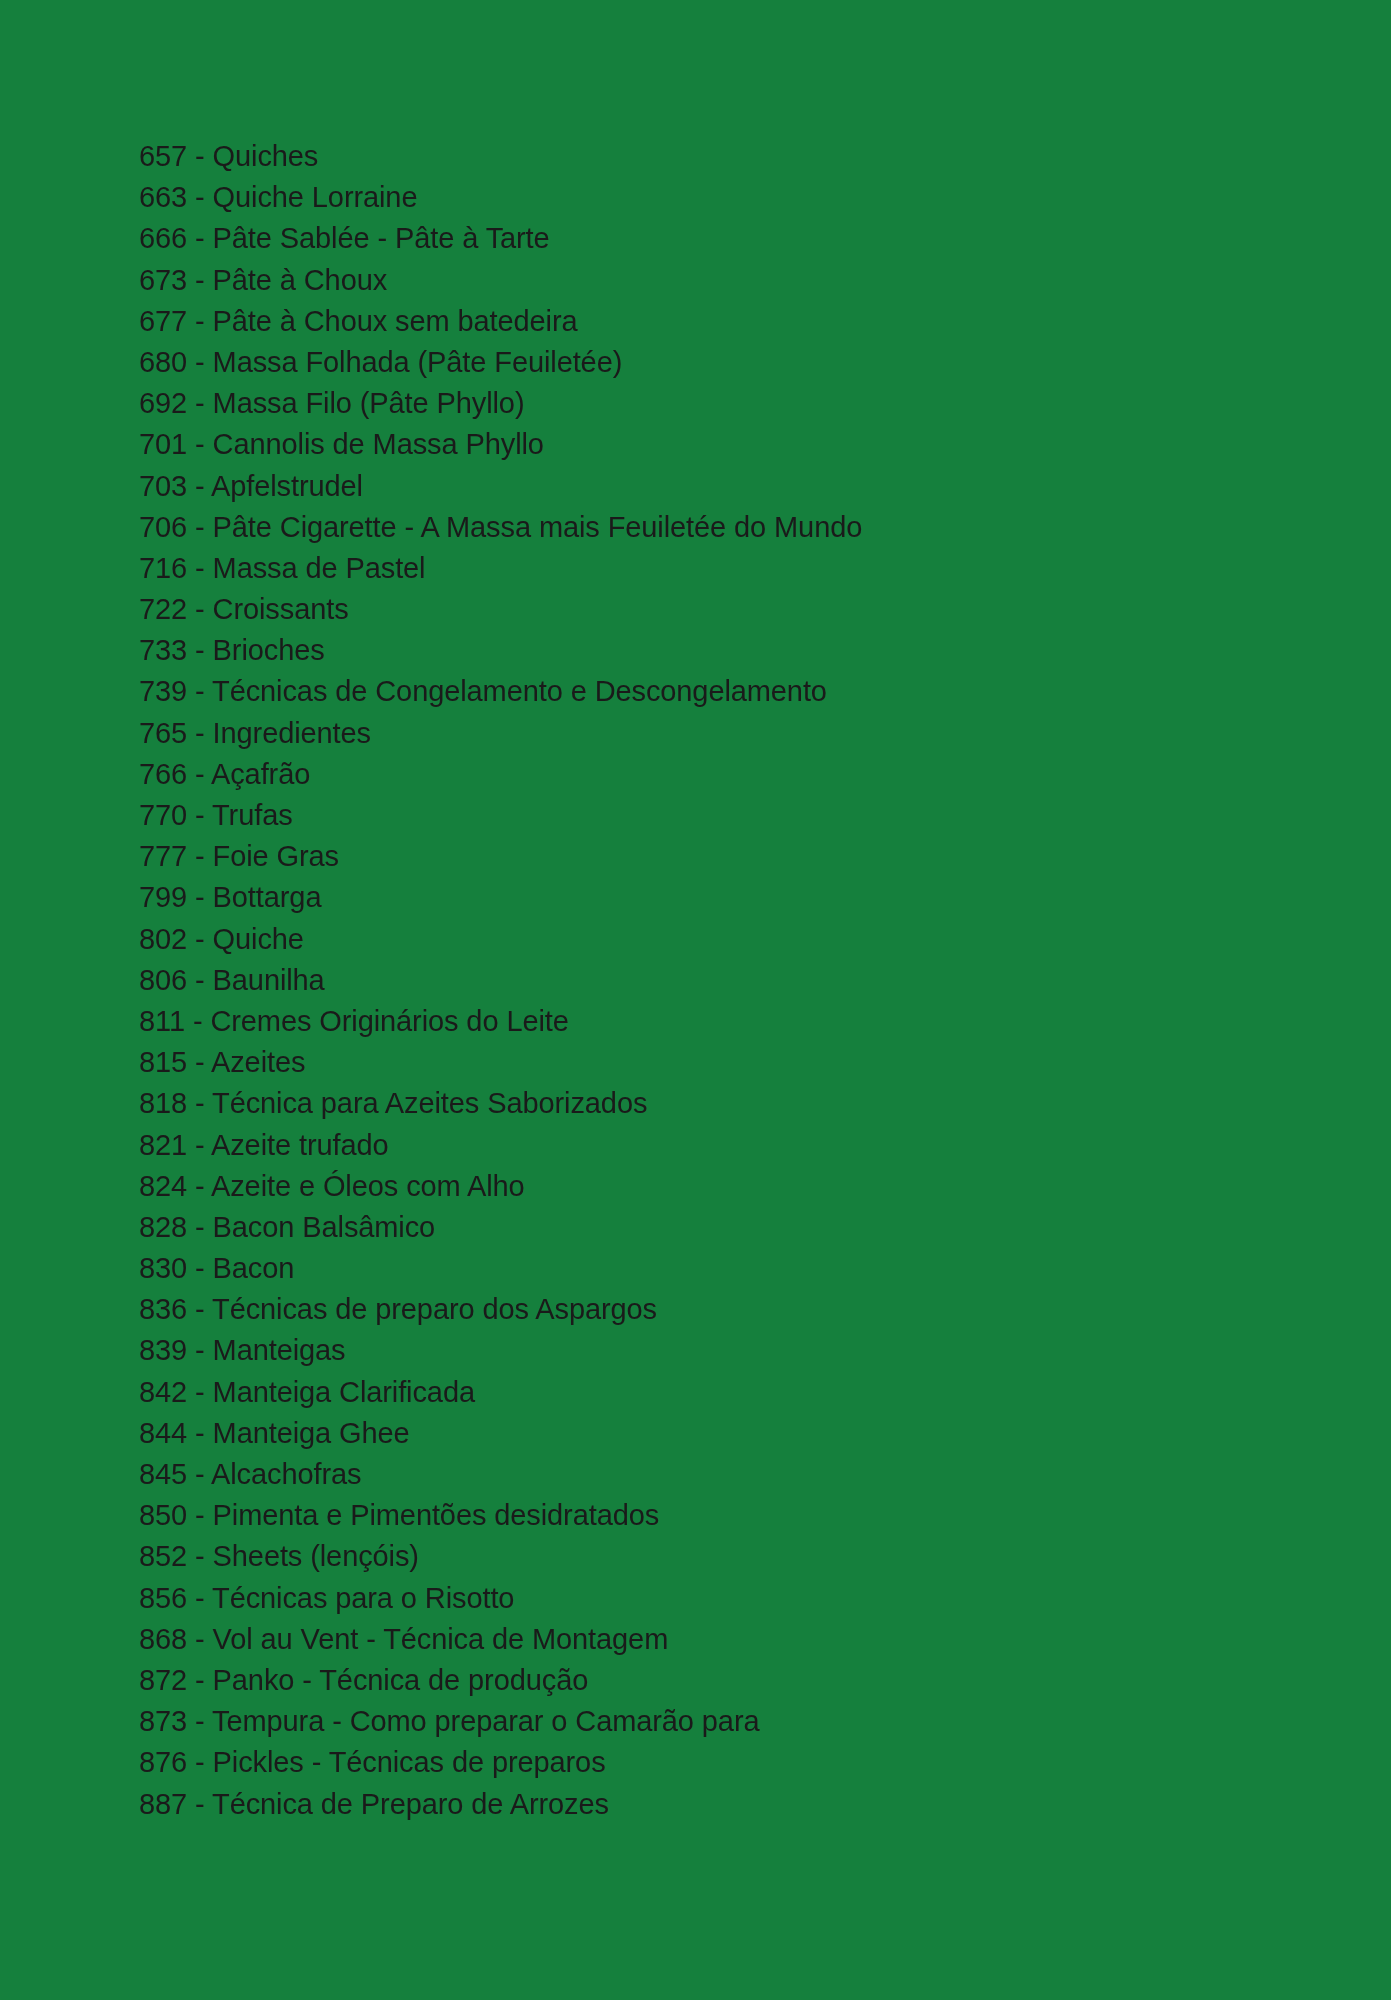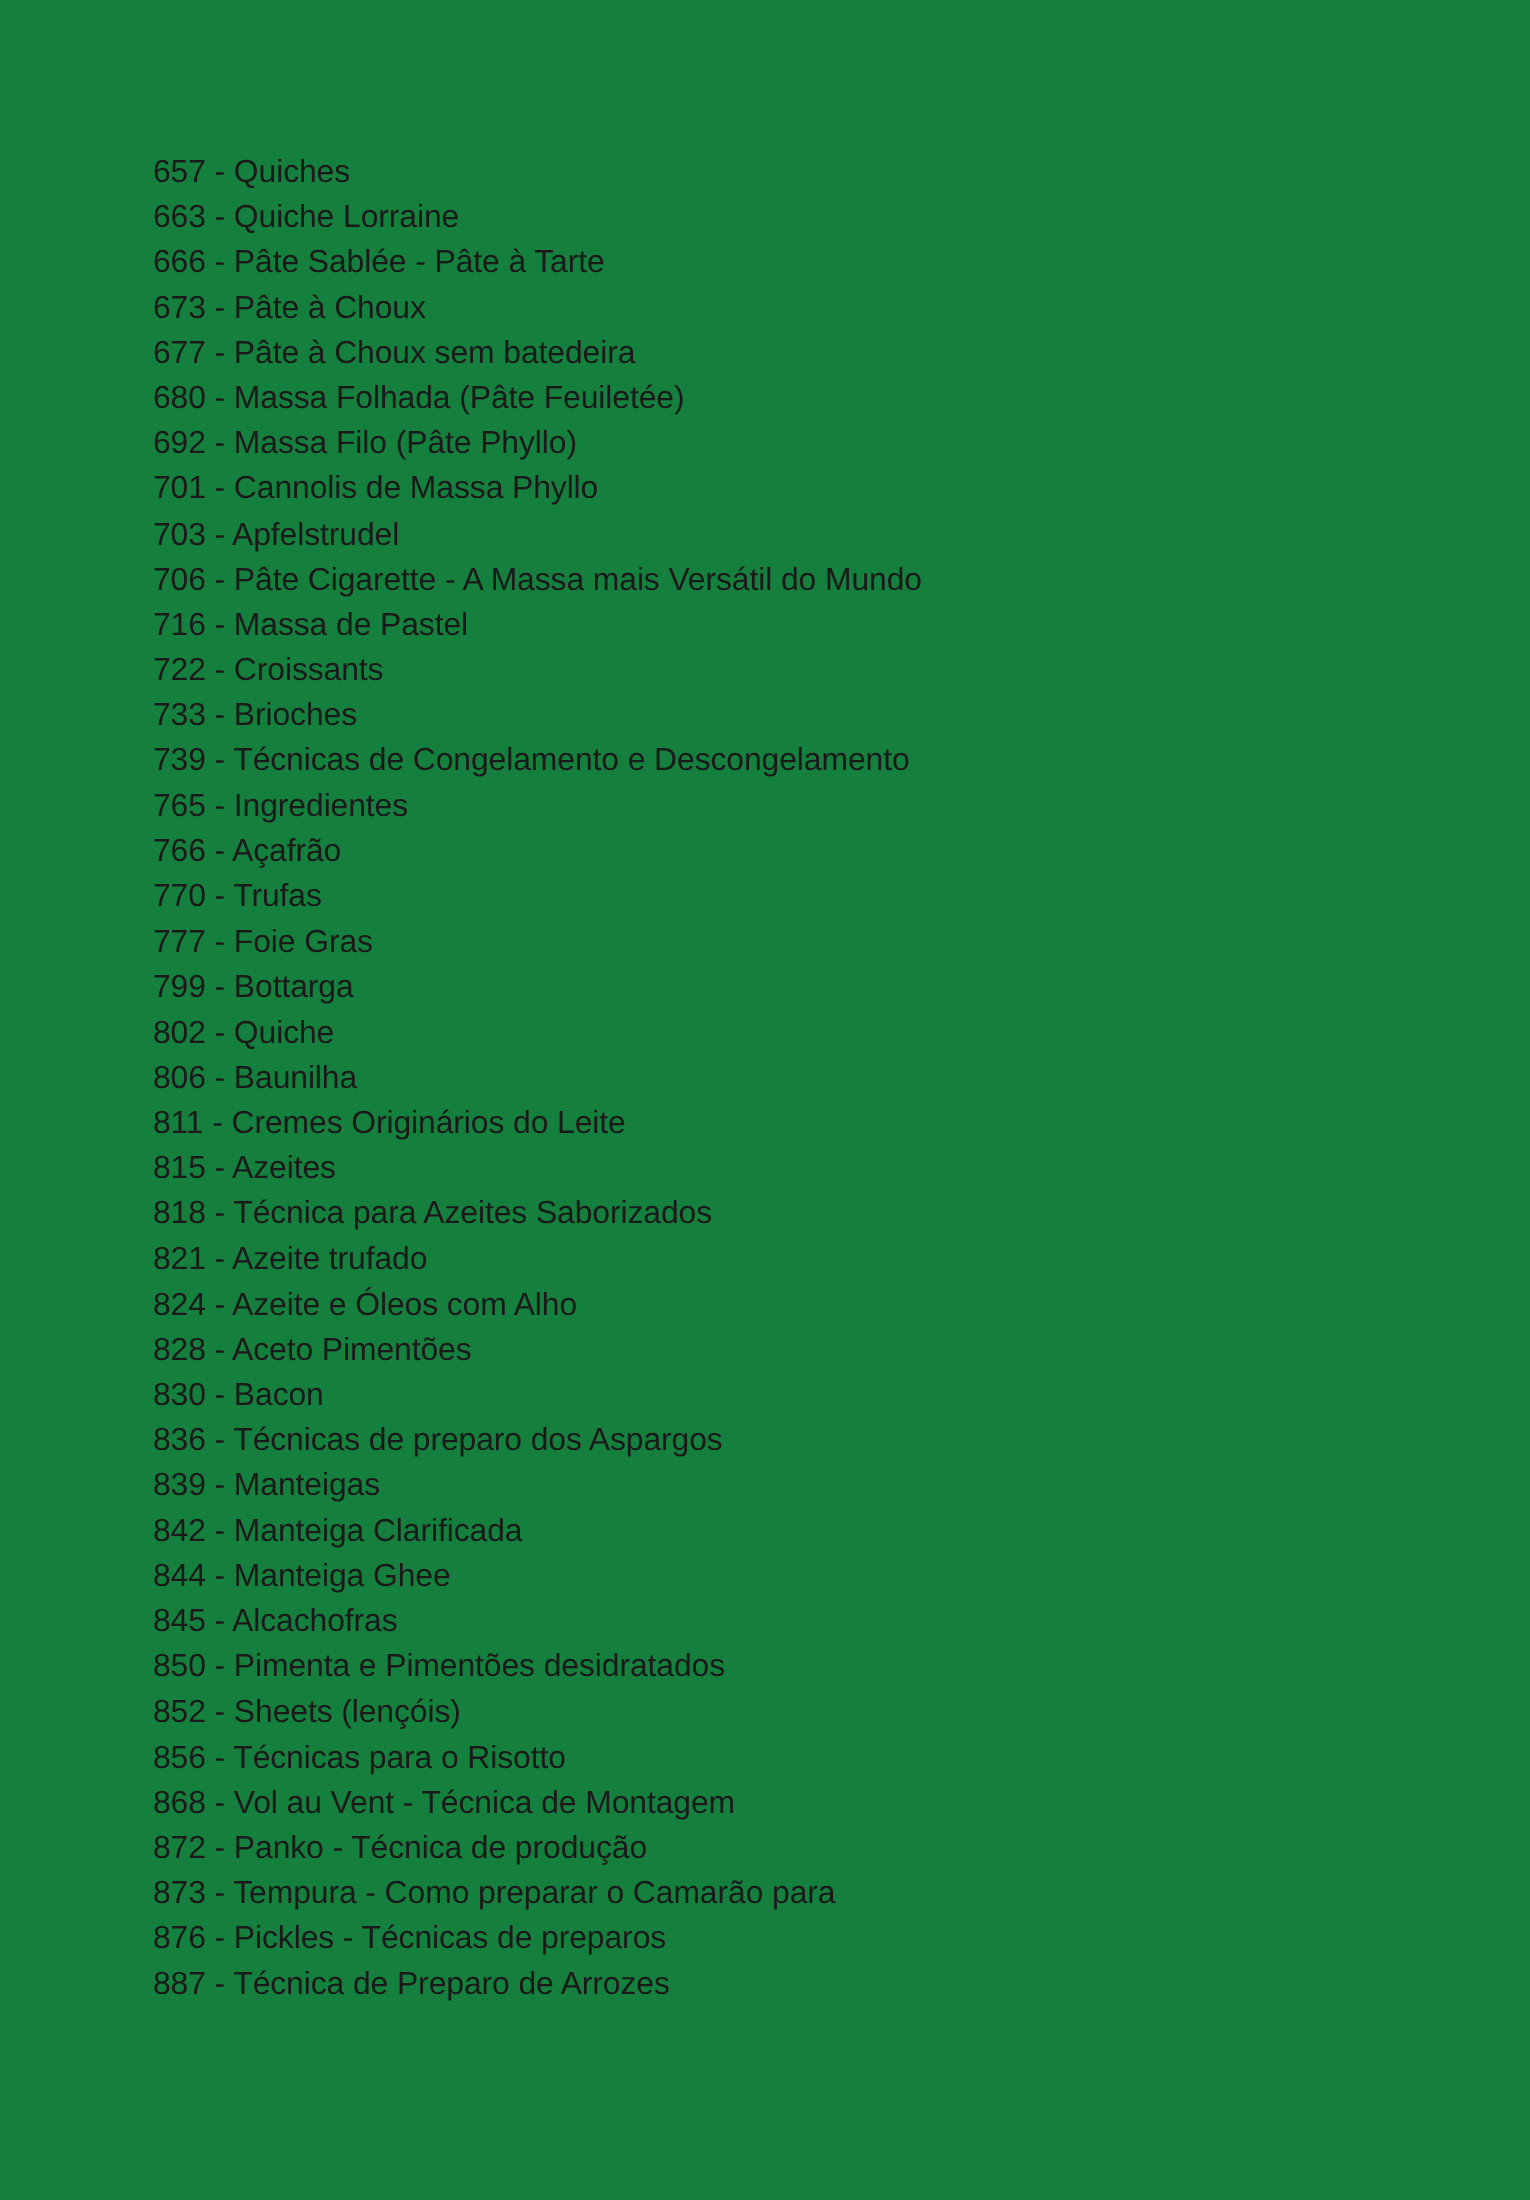--- a/index.html
+++ b/index.html
@@ -49,38 +49,38 @@
   <ul class="toc-list">
       <li class="toc-item"><span class="toc-num">657</span><span class="toc-sep"> - </span><span class="toc-title">Quiches</span></li>
       <li class="toc-item"><span class="toc-num">663</span><span class="toc-sep"> - </span><span class="toc-title">Quiche Lorraine</span></li>
       <li class="toc-item"><span class="toc-num">666</span><span class="toc-sep"> - </span><span class="toc-title">Pâte Sablée - Pâte à Tarte</span></li>
       <li class="toc-item"><span class="toc-num">673</span><span class="toc-sep"> - </span><span class="toc-title">Pâte à Choux</span></li>
       <li class="toc-item"><span class="toc-num">677</span><span class="toc-sep"> - </span><span class="toc-title">Pâte à Choux sem batedeira</span></li>
       <li class="toc-item"><span class="toc-num">680</span><span class="toc-sep"> - </span><span class="toc-title">Massa Folhada (Pâte Feuiletée)</span></li>
       <li class="toc-item"><span class="toc-num">692</span><span class="toc-sep"> - </span><span class="toc-title">Massa Filo (Pâte Phyllo)</span></li>
       <li class="toc-item"><span class="toc-num">701</span><span class="toc-sep"> - </span><span class="toc-title">Cannolis de Massa Phyllo</span></li>
       <li class="toc-item"><span class="toc-num">703</span><span class="toc-sep"> - </span><span class="toc-title">Apfelstrudel</span></li>
-      <li class="toc-item"><span class="toc-num">706</span><span class="toc-sep"> - </span><span class="toc-title">Pâte Cigarette - A Massa mais Versátil do Mundo</span></li>
+      <li class="toc-item"><span class="toc-num">706</span><span class="toc-sep"> - </span><span class="toc-title">Pâte Cigarette - A Massa mais Feuiletée do Mundo</span></li>
       <li class="toc-item"><span class="toc-num">716</span><span class="toc-sep"> - </span><span class="toc-title">Massa de Pastel</span></li>
       <li class="toc-item"><span class="toc-num">722</span><span class="toc-sep"> - </span><span class="toc-title">Croissants</span></li>
       <li class="toc-item"><span class="toc-num">733</span><span class="toc-sep"> - </span><span class="toc-title">Brioches</span></li>
       <li class="toc-item"><span class="toc-num">739</span><span class="toc-sep"> - </span><span class="toc-title">Técnicas de Congelamento e Descongelamento</span></li>
       <li class="toc-item"><span class="toc-num">765</span><span class="toc-sep"> - </span><span class="toc-title">Ingredientes</span></li>
       <li class="toc-item"><span class="toc-num">766</span><span class="toc-sep"> - </span><span class="toc-title">Açafrão</span></li>
       <li class="toc-item"><span class="toc-num">770</span><span class="toc-sep"> - </span><span class="toc-title">Trufas</span></li>
       <li class="toc-item"><span class="toc-num">777</span><span class="toc-sep"> - </span><span class="toc-title">Foie Gras</span></li>
       <li class="toc-item"><span class="toc-num">799</span><span class="toc-sep"> - </span><span class="toc-title">Bottarga</span></li>
       <li class="toc-item"><span class="toc-num">802</span><span class="toc-sep"> - </span><span class="toc-title">Quiche</span></li>
       <li class="toc-item"><span class="toc-num">806</span><span class="toc-sep"> - </span><span class="toc-title">Baunilha</span></li>
       <li class="toc-item"><span class="toc-num">811</span><span class="toc-sep"> - </span><span class="toc-title">Cremes Originários do Leite</span></li>
       <li class="toc-item"><span class="toc-num">815</span><span class="toc-sep"> - </span><span class="toc-title">Azeites</span></li>
       <li class="toc-item"><span class="toc-num">818</span><span class="toc-sep"> - </span><span class="toc-title">Técnica para Azeites Saborizados</span></li>
       <li class="toc-item"><span class="toc-num">821</span><span class="toc-sep"> - </span><span class="toc-title">Azeite trufado</span></li>
       <li class="toc-item"><span class="toc-num">824</span><span class="toc-sep"> - </span><span class="toc-title">Azeite e Óleos com Alho</span></li>
-      <li class="toc-item"><span class="toc-num">828</span><span class="toc-sep"> - </span><span class="toc-title">Aceto Pimentões</span></li>
+      <li class="toc-item"><span class="toc-num">828</span><span class="toc-sep"> - </span><span class="toc-title">Bacon Balsâmico</span></li>
       <li class="toc-item"><span class="toc-num">830</span><span class="toc-sep"> - </span><span class="toc-title">Bacon</span></li>
       <li class="toc-item"><span class="toc-num">836</span><span class="toc-sep"> - </span><span class="toc-title">Técnicas de preparo dos Aspargos</span></li>
       <li class="toc-item"><span class="toc-num">839</span><span class="toc-sep"> - </span><span class="toc-title">Manteigas</span></li>
       <li class="toc-item"><span class="toc-num">842</span><span class="toc-sep"> - </span><span class="toc-title">Manteiga Clarificada</span></li>
       <li class="toc-item"><span class="toc-num">844</span><span class="toc-sep"> - </span><span class="toc-title">Manteiga Ghee</span></li>
       <li class="toc-item"><span class="toc-num">845</span><span class="toc-sep"> - </span><span class="toc-title">Alcachofras</span></li>
       <li class="toc-item"><span class="toc-num">850</span><span class="toc-sep"> - </span><span class="toc-title">Pimenta e Pimentões desidratados</span></li>
       <li class="toc-item"><span class="toc-num">852</span><span class="toc-sep"> - </span><span class="toc-title">Sheets (lençóis)</span></li>
       <li class="toc-item"><span class="toc-num">856</span><span class="toc-sep"> - </span><span class="toc-title">Técnicas para o Risotto</span></li>
       <li class="toc-item"><span class="toc-num">868</span><span class="toc-sep"> - </span><span class="toc-title">Vol au Vent - Técnica de Montagem</span></li>

